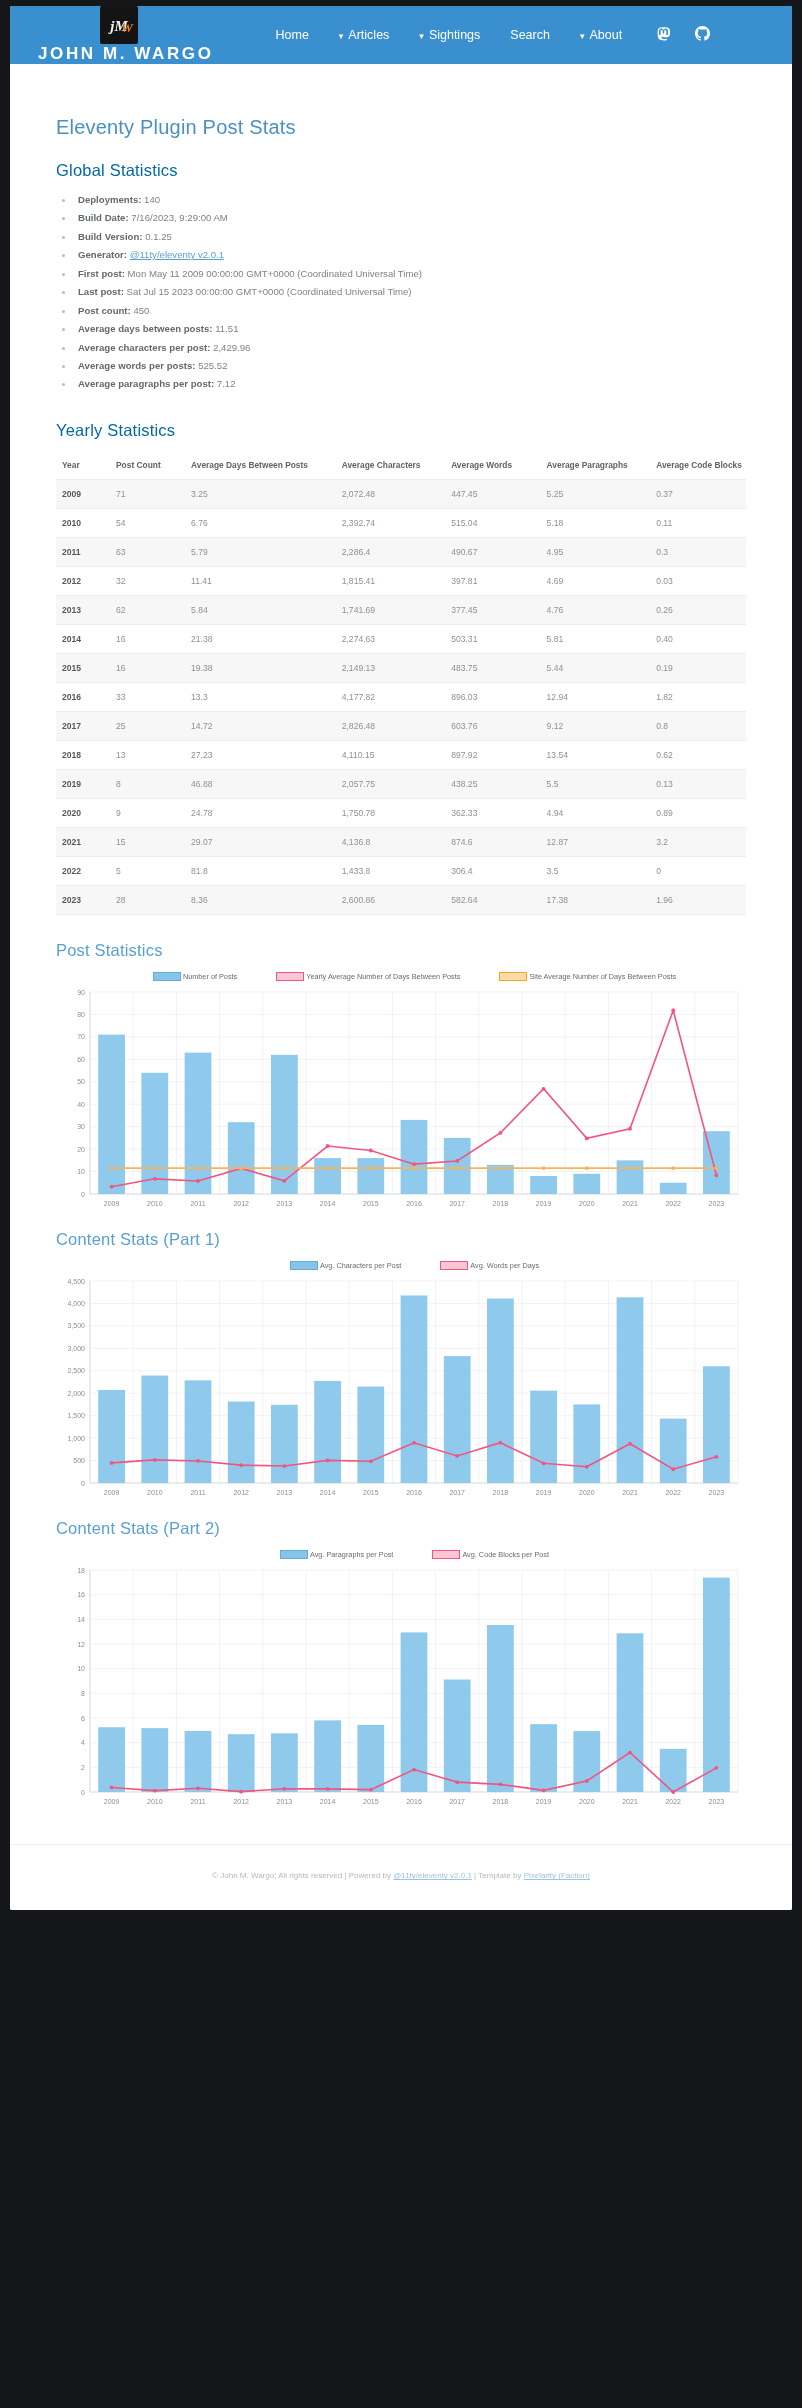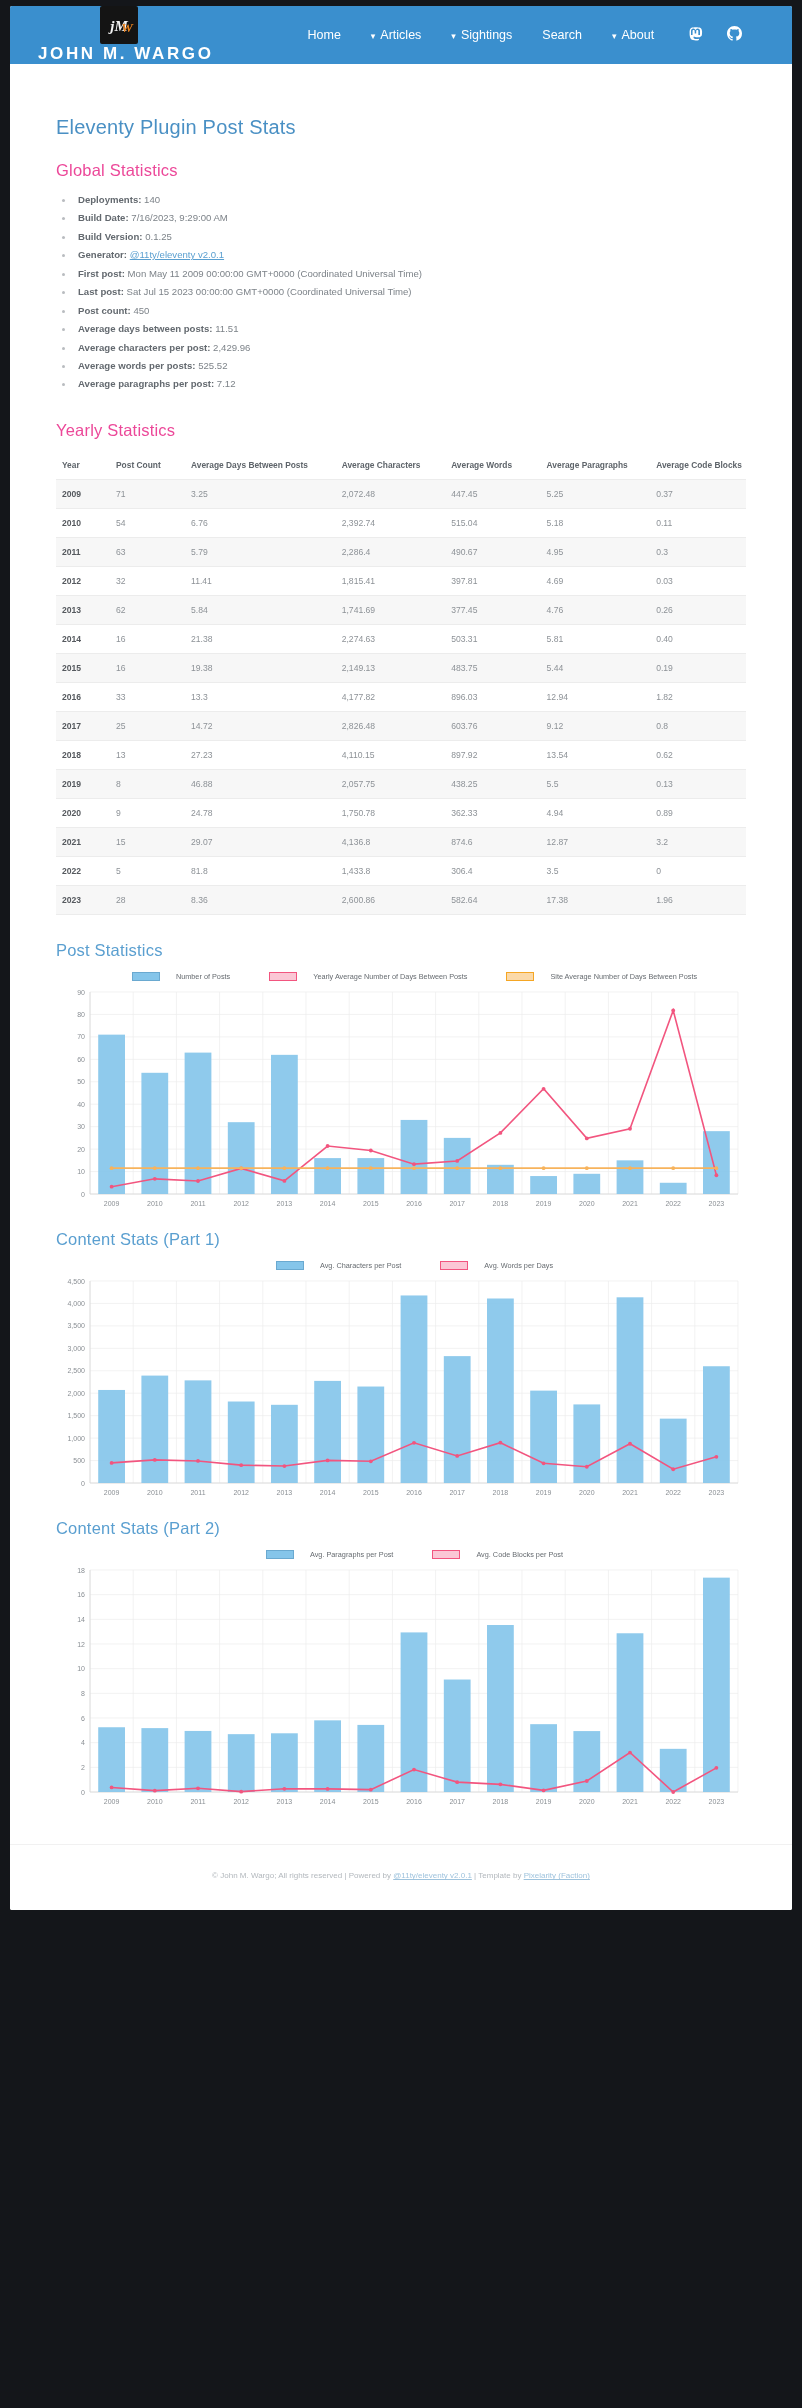--- a/index.html
+++ b/index.html
@@ -44,21 +44,21 @@
     margin-left: 14px;
     color: #ffffff;
     font-size: 17px;
     font-weight: bold;
     letter-spacing: 2.6px;
     white-space: nowrap;
   }
   .nav-links {
     display: flex;
     align-items: center;
-    margin-left: 94px;
+    margin-left: 62px;
     gap: 30px;
     justify-content: center;
   }
   .nav-link {
     color: #ffffff;
     font-size: 12.5px;
     white-space: nowrap;
     display: flex;
     align-items: center;
     gap: 5px;
@@ -86,21 +86,21 @@
   }
   h1.page-title {
     color: #4a90c4;
     font-size: 20px;
     font-weight: normal;
     letter-spacing: 0.2px;
     margin-bottom: 22px;
     margin-top: 22px;
   }
   h2.section-title {
-    color: #ec4899;
+    color: #0369a1;
     font-size: 16.5px;
     font-weight: normal;
     margin: 0 0 14px 0;
     letter-spacing: 0.2px;
   }
   h2.chart-title {
     color: #5a9fd0;
     font-size: 16.5px;
     font-weight: normal;
     margin: 14px 0 12px 0;
@@ -165,21 +165,21 @@
     display: flex;
     justify-content: center;
     align-items: center;
     gap: 12px;
     margin-bottom: 5px;
     flex-wrap: nowrap;
   }
   .legend-entry {
     display: flex;
     align-items: center;
-    gap: 16px;
+    gap: 2px;
     font-size: 7.3px;
     color: #666b70;
     white-space: nowrap;
     padding-left: 27px;
   }
   .legend-swatch {
     width: 28px; height: 9px;
     border: 1px solid rgba(0,0,0,0.15);
     display: block;
   }

